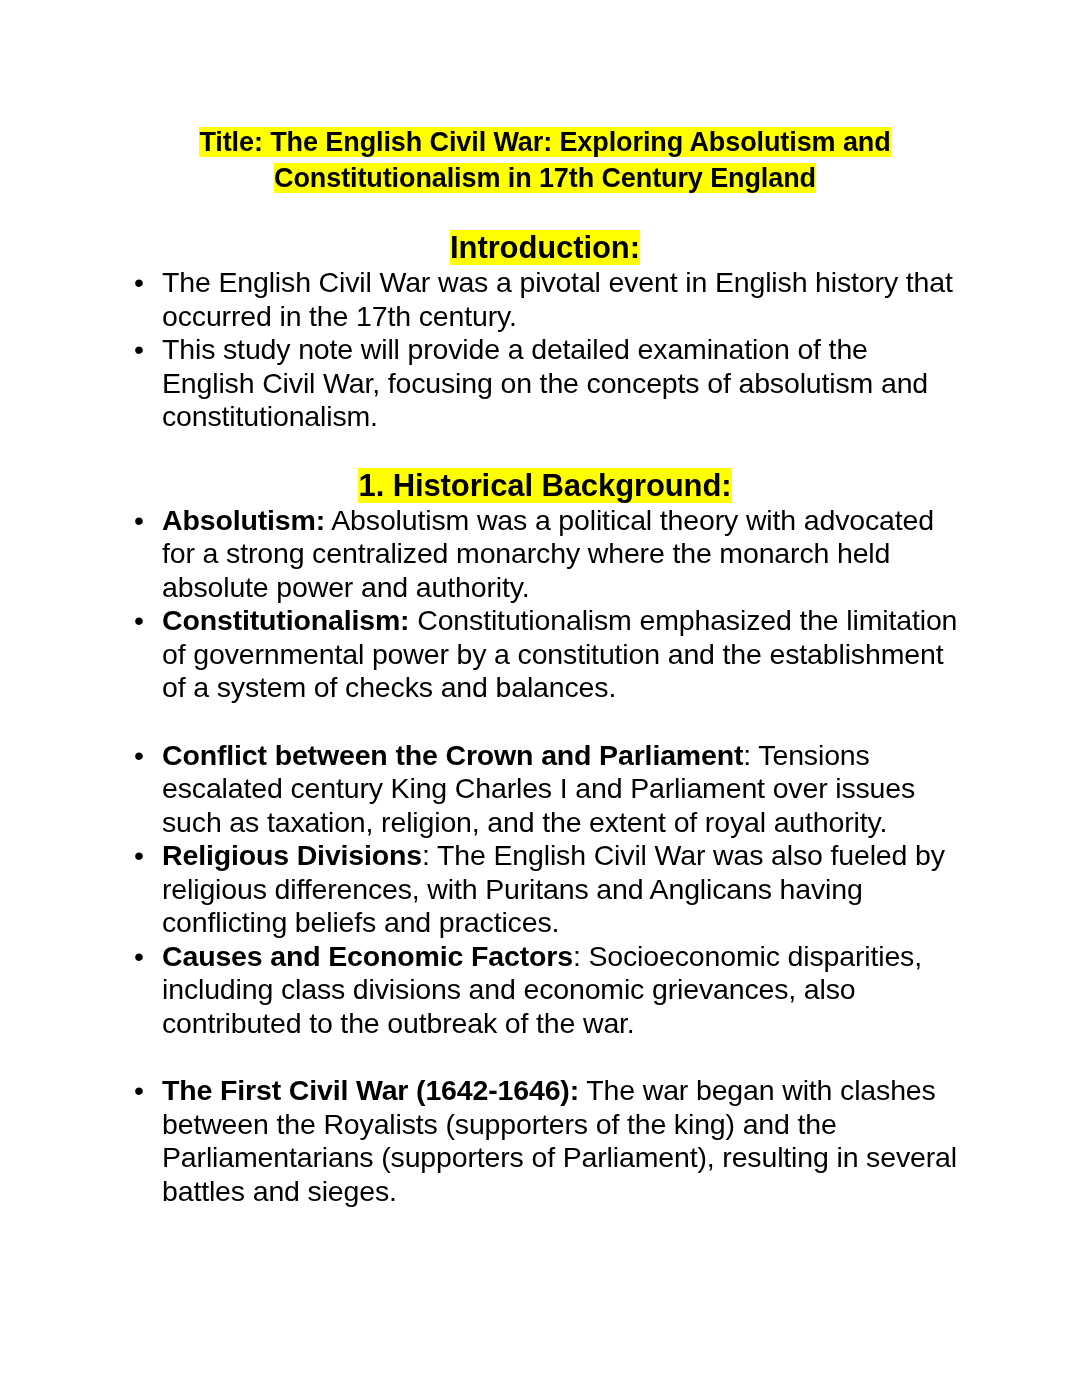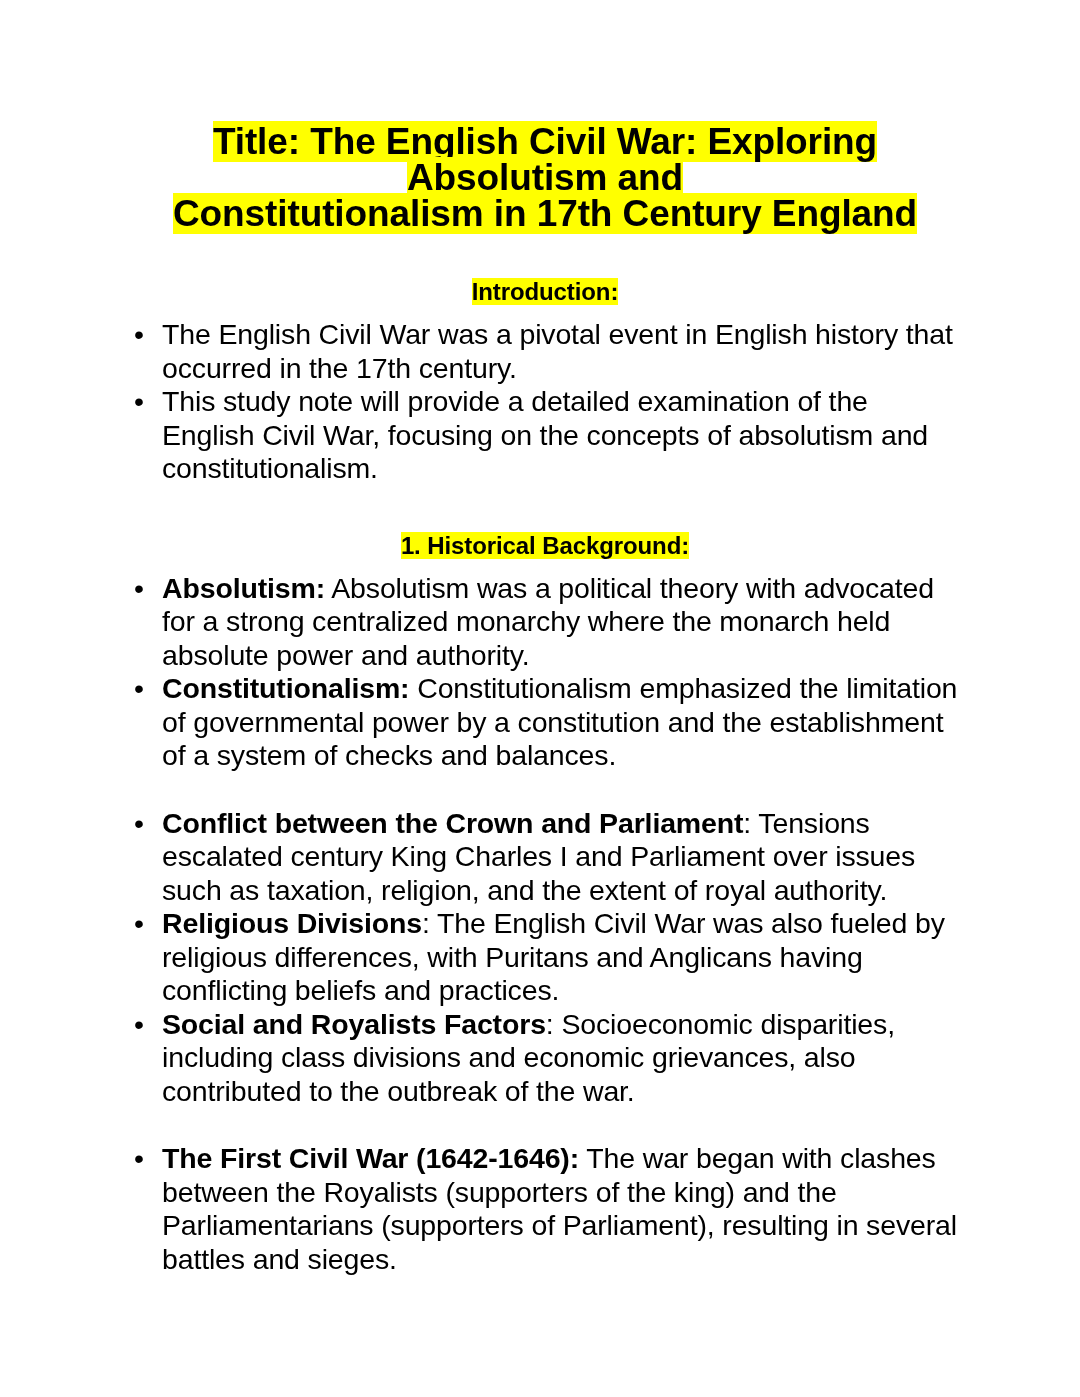--- a/index.html
+++ b/index.html
@@ -17,38 +17,38 @@
   .page {
     position: relative;
     width: 1080px;
     height: 1397px;
     background: #ffffff;
     box-sizing: border-box;
     padding: 124px 120px 0 130px;
   }
   .doc-title {
     text-align: center;
-    font-size: 37px;
+    font-size: 27px;
     font-weight: bold;
     line-height: 36px;
     margin: 0 0 0 0;
     padding: 0 20px;
     letter-spacing: -0.1px;
   }
   .hl {
     background-color: #ffff00;
     box-decoration-break: clone;
     -webkit-box-decoration-break: clone;
   }
   .section-heading {
     text-align: center;
-    font-size: 24px;
+    font-size: 31px;
     font-weight: bold;
     line-height: 36px;
-    margin: 8px;
+    margin: 0;
     letter-spacing: -0.1px;
   }
   .spacer {
     height: 34px;
   }
   ul.bullets {
     list-style: none;
     margin: 0;
     padding: 0;
   }
@@ -98,21 +98,21 @@
       <div class="spacer"></div>
       <div class="section-heading"><span class="hl">1. Historical Background:</span></div>
       <ul class="bullets">
         <li><span class="bullet-dot">•</span><span class="lead">Absolutism:</span><span class="body-text"> Absolutism was a political theory with advocated for a strong centralized monarchy where the monarch held absolute power and authority.</span></li>
         <li><span class="bullet-dot">•</span><span class="lead">Constitutionalism:</span><span class="body-text"> Constitutionalism emphasized the limitation of governmental power by a constitution and the establishment of a system of checks and balances.</span></li>
       </ul>
       <div class="spacer"></div>
       <ul class="bullets">
         <li><span class="bullet-dot">•</span><span class="lead">Conflict between the Crown and Parliament</span><span class="body-text">: Tensions escalated century King Charles I and Parliament over issues such as taxation, religion, and the extent of royal authority.</span></li>
         <li><span class="bullet-dot">•</span><span class="lead">Religious Divisions</span><span class="body-text">: The English Civil War was also fueled by religious differences, with Puritans and Anglicans having conflicting beliefs and practices.</span></li>
-        <li><span class="bullet-dot">•</span><span class="lead">Social and Royalists Factors</span><span class="body-text">: Socioeconomic disparities, including class divisions and economic grievances, also contributed to the outbreak of the war.</span></li>
+        <li><span class="bullet-dot">•</span><span class="lead">Causes and Economic Factors</span><span class="body-text">: Socioeconomic disparities, including class divisions and economic grievances, also contributed to the outbreak of the war.</span></li>
       </ul>
       <div class="spacer"></div>
       <ul class="bullets">
         <li><span class="bullet-dot">•</span><span class="lead">The First Civil War (1642-1646):</span><span class="body-text"> The war began with clashes between the Royalists (supporters of the king) and the Parliamentarians (supporters of Parliament), resulting in several battles and sieges.</span></li>
       </ul>
     </div>
 
 </div>
 
 </body></html>

